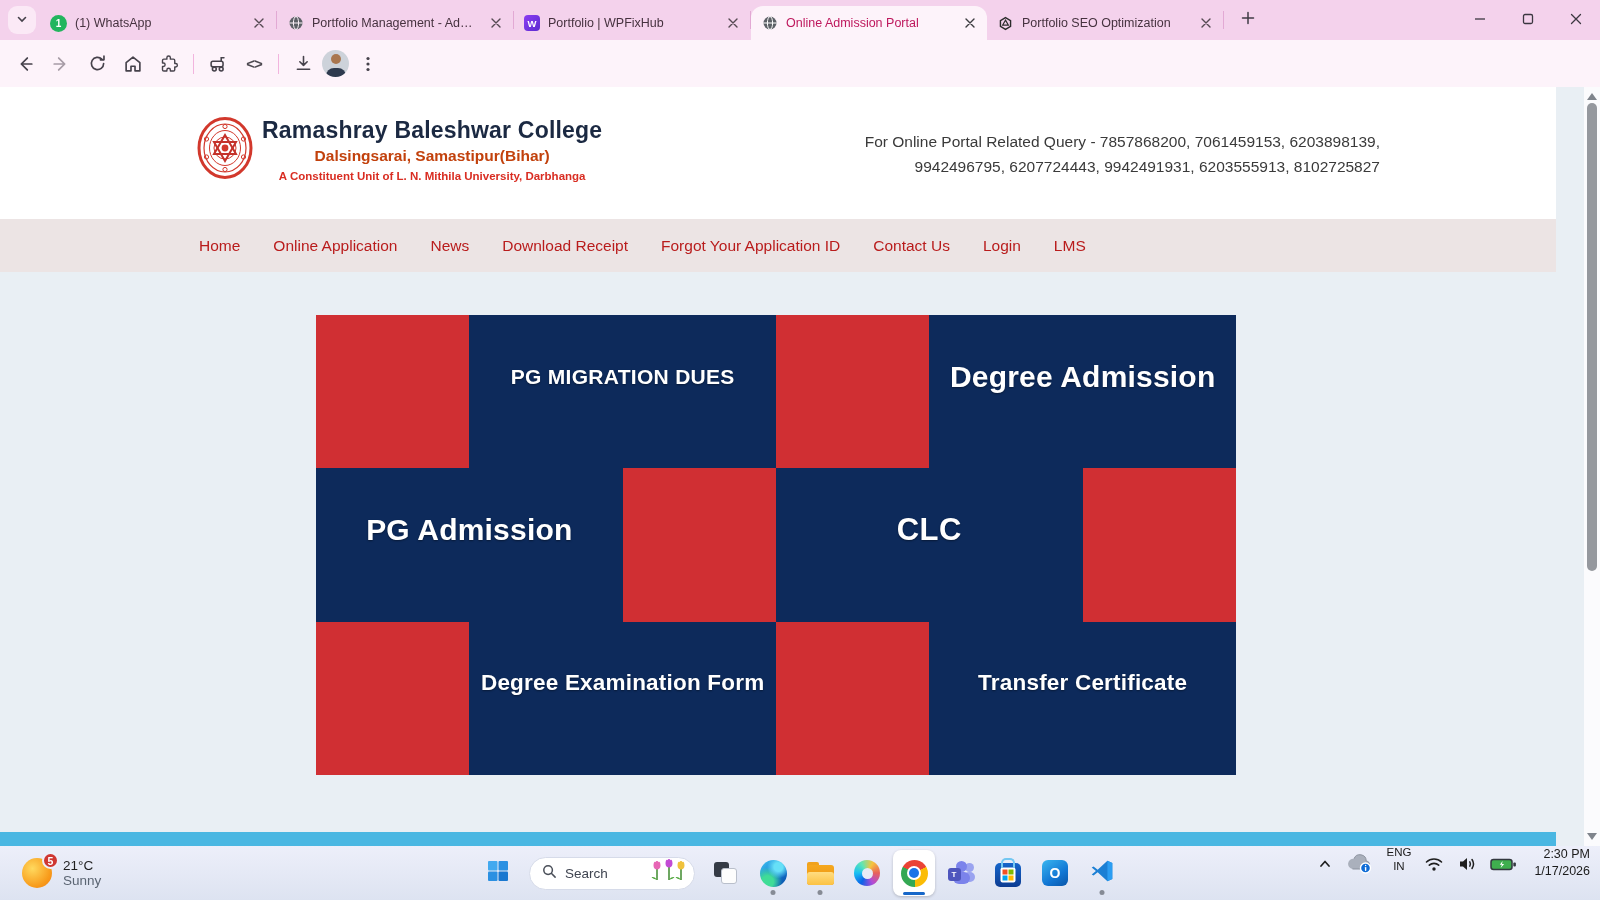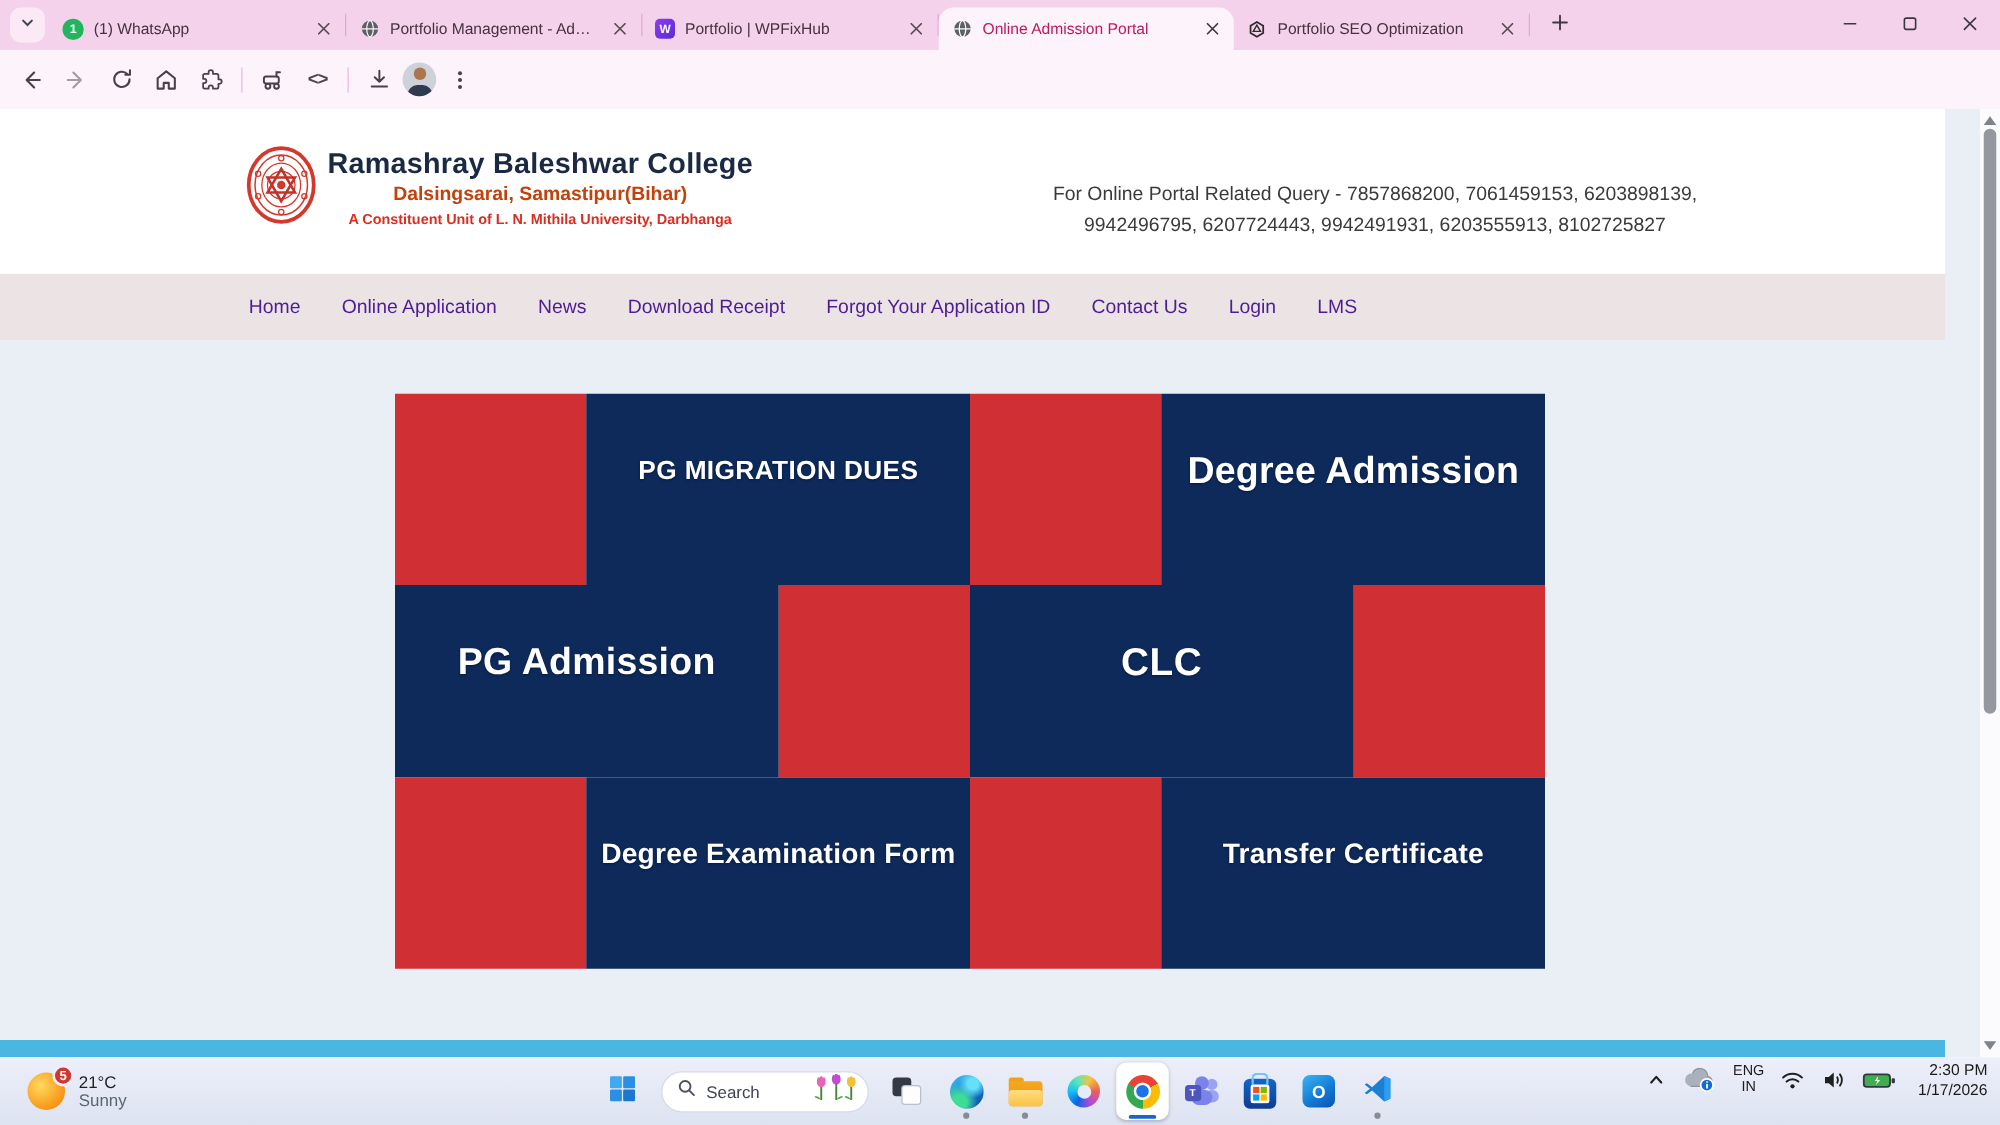--- a/index.html
+++ b/index.html
@@ -38,24 +38,24 @@
   
   .viewport { position:absolute; top:87px; left:0; width:1600px; height:759px; background:#e9eff4; }
   .page { position:absolute; top:0; left:0; width:1556px; height:759px; overflow:hidden; }
 
   .site-header { position:relative; height:132px; background:#fff; }
   .logo { position:absolute; left:196px; top:28px; width:58px; height:66px; }
   .college-text { position:absolute; left:262px; top:30px; text-align:center; }
   .college-name { font-size:23px; font-weight:bold; color:#1b2942; letter-spacing:.2px; white-space:nowrap; }
   .college-loc { font-size:15.5px; font-weight:bold; color:#c2410c; margin-top:3px; }
   .college-affil { font-size:11.5px; font-weight:bold; color:#d92d22; margin-top:5px; }
-  .contact { position:absolute; left:820px; width:560px; top:56px; text-align:center; font-size:15.5px; color:#3a3a3a; line-height:25px; }
+  .contact { position:absolute; left:820px; width:560px; top:42px; text-align:right; font-size:15.5px; color:#3a3a3a; line-height:25px; }
 
   .site-nav { height:53px; background:#ece4e4; display:flex; align-items:center; padding-left:199px; gap:33px; }
-  .nav-item { font-size:15.5px; color:#4c1d95; white-space:nowrap; }
+  .nav-item { font-size:15.5px; color:#b91c1c; white-space:nowrap; }
 
   .site-content { position:relative; height:560px; }
   .tiles { position:absolute; left:316px; top:43px; width:920px; height:460px; display:grid; grid-template-columns:repeat(6,1fr); grid-template-rows:repeat(3,1fr); }
   .tile.w2 { grid-column:span 2; }
   .tile.red { background:#d02f33; }
   .tile.navy { background:#0d2a5b; display:flex; align-items:center; justify-content:center; color:#fff; }
   .tl { transform:translateY(-15px); text-shadow:0 1px 2px rgba(0,0,0,.4); white-space:nowrap; }
   .tl-bold-sm { font-weight:bold; font-size:21px; letter-spacing:.3px; }
   .tl-light-lg { font-weight:bold; font-size:30px; letter-spacing:.2px; }
   .tl-bold-lg { font-weight:bold; font-size:31px; letter-spacing:.5px; }
@@ -103,21 +103,21 @@
   .teams { position:relative; width:27px; height:25px; }
   .teams-head-b { position:absolute; right:1px; top:2px; width:9px; height:9px; border-radius:50%; background:#9aa3f0; }
   .teams-body-b { position:absolute; right:0; top:11px; width:11px; height:10px; border-radius:5px; background:#9aa3f0; }
   .teams-head { position:absolute; left:8px; top:0; width:11px; height:11px; border-radius:50%; background:#7b83eb; }
   .teams-body { position:absolute; left:5px; top:11px; width:17px; height:12px; border-radius:6px; background:#7b83eb; }
   .teams-badge { position:absolute; left:0; top:7px; width:13px; height:13px; border-radius:3px; background:#4e55bd; color:#fff; font-size:8px; font-weight:bold; display:flex; align-items:center; justify-content:center; }
   .store { position:relative; width:26px; height:24px; margin-top:4px; border-radius:5px; background:linear-gradient(180deg,#1565cb,#0d3c92); display:flex; align-items:center; justify-content:center; }
   .store::before { content:""; position:absolute; top:-5px; left:50%; transform:translateX(-50%); width:10px; height:8px; border:2.5px solid #74c7f2; border-bottom:none; border-radius:5px 5px 0 0; }
   .outlook { width:26px; height:26px; border-radius:6px; background:linear-gradient(145deg,#39b6f0,#1277d4 60%,#0a55a8); color:#fff; font-size:14px; font-weight:bold; display:flex; align-items:center; justify-content:center; }
 
-  .tray { position:absolute; right:10px; top:0; height:36px; display:flex; align-items:center; gap:13px; }
+  .tray { position:absolute; right:10px; top:0; height:36px; display:flex; gap:13px; }
   .lang { text-align:center; font-size:11.5px; color:#1b1b1b; line-height:13.5px; }
   .clock { text-align:right; font-size:12.5px; color:#1b1b1b; line-height:16.5px; margin-left:4px; }
   .tray-icon { display:flex; align-items:center; justify-content:center; }
   .onedrive { position:relative; }
 </style>
 </head>
 <body>
 
 <div class="screen">
 

